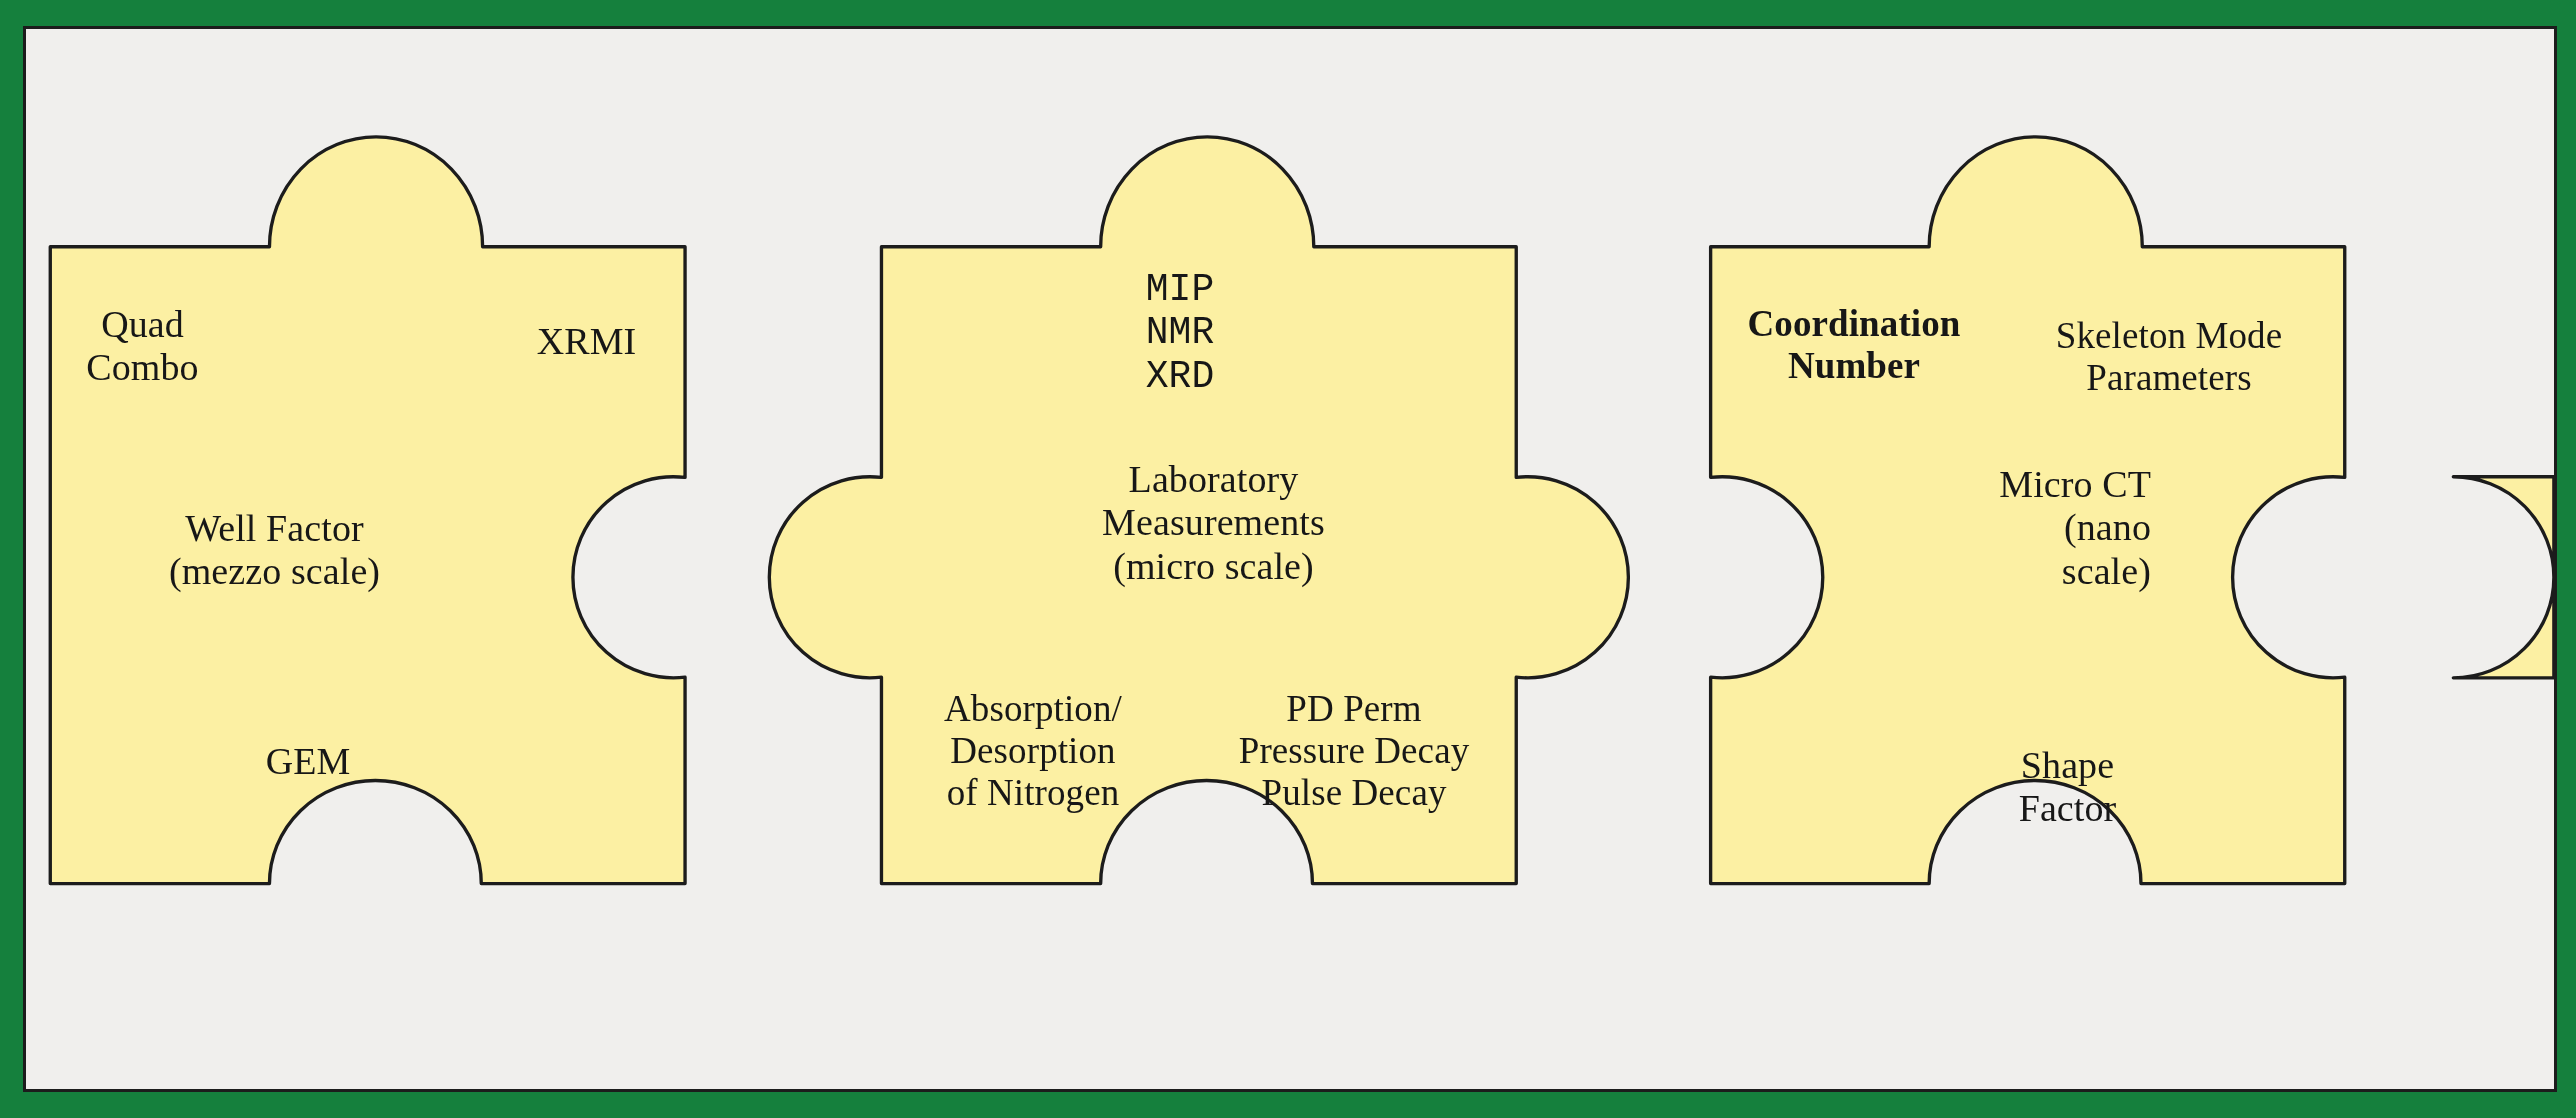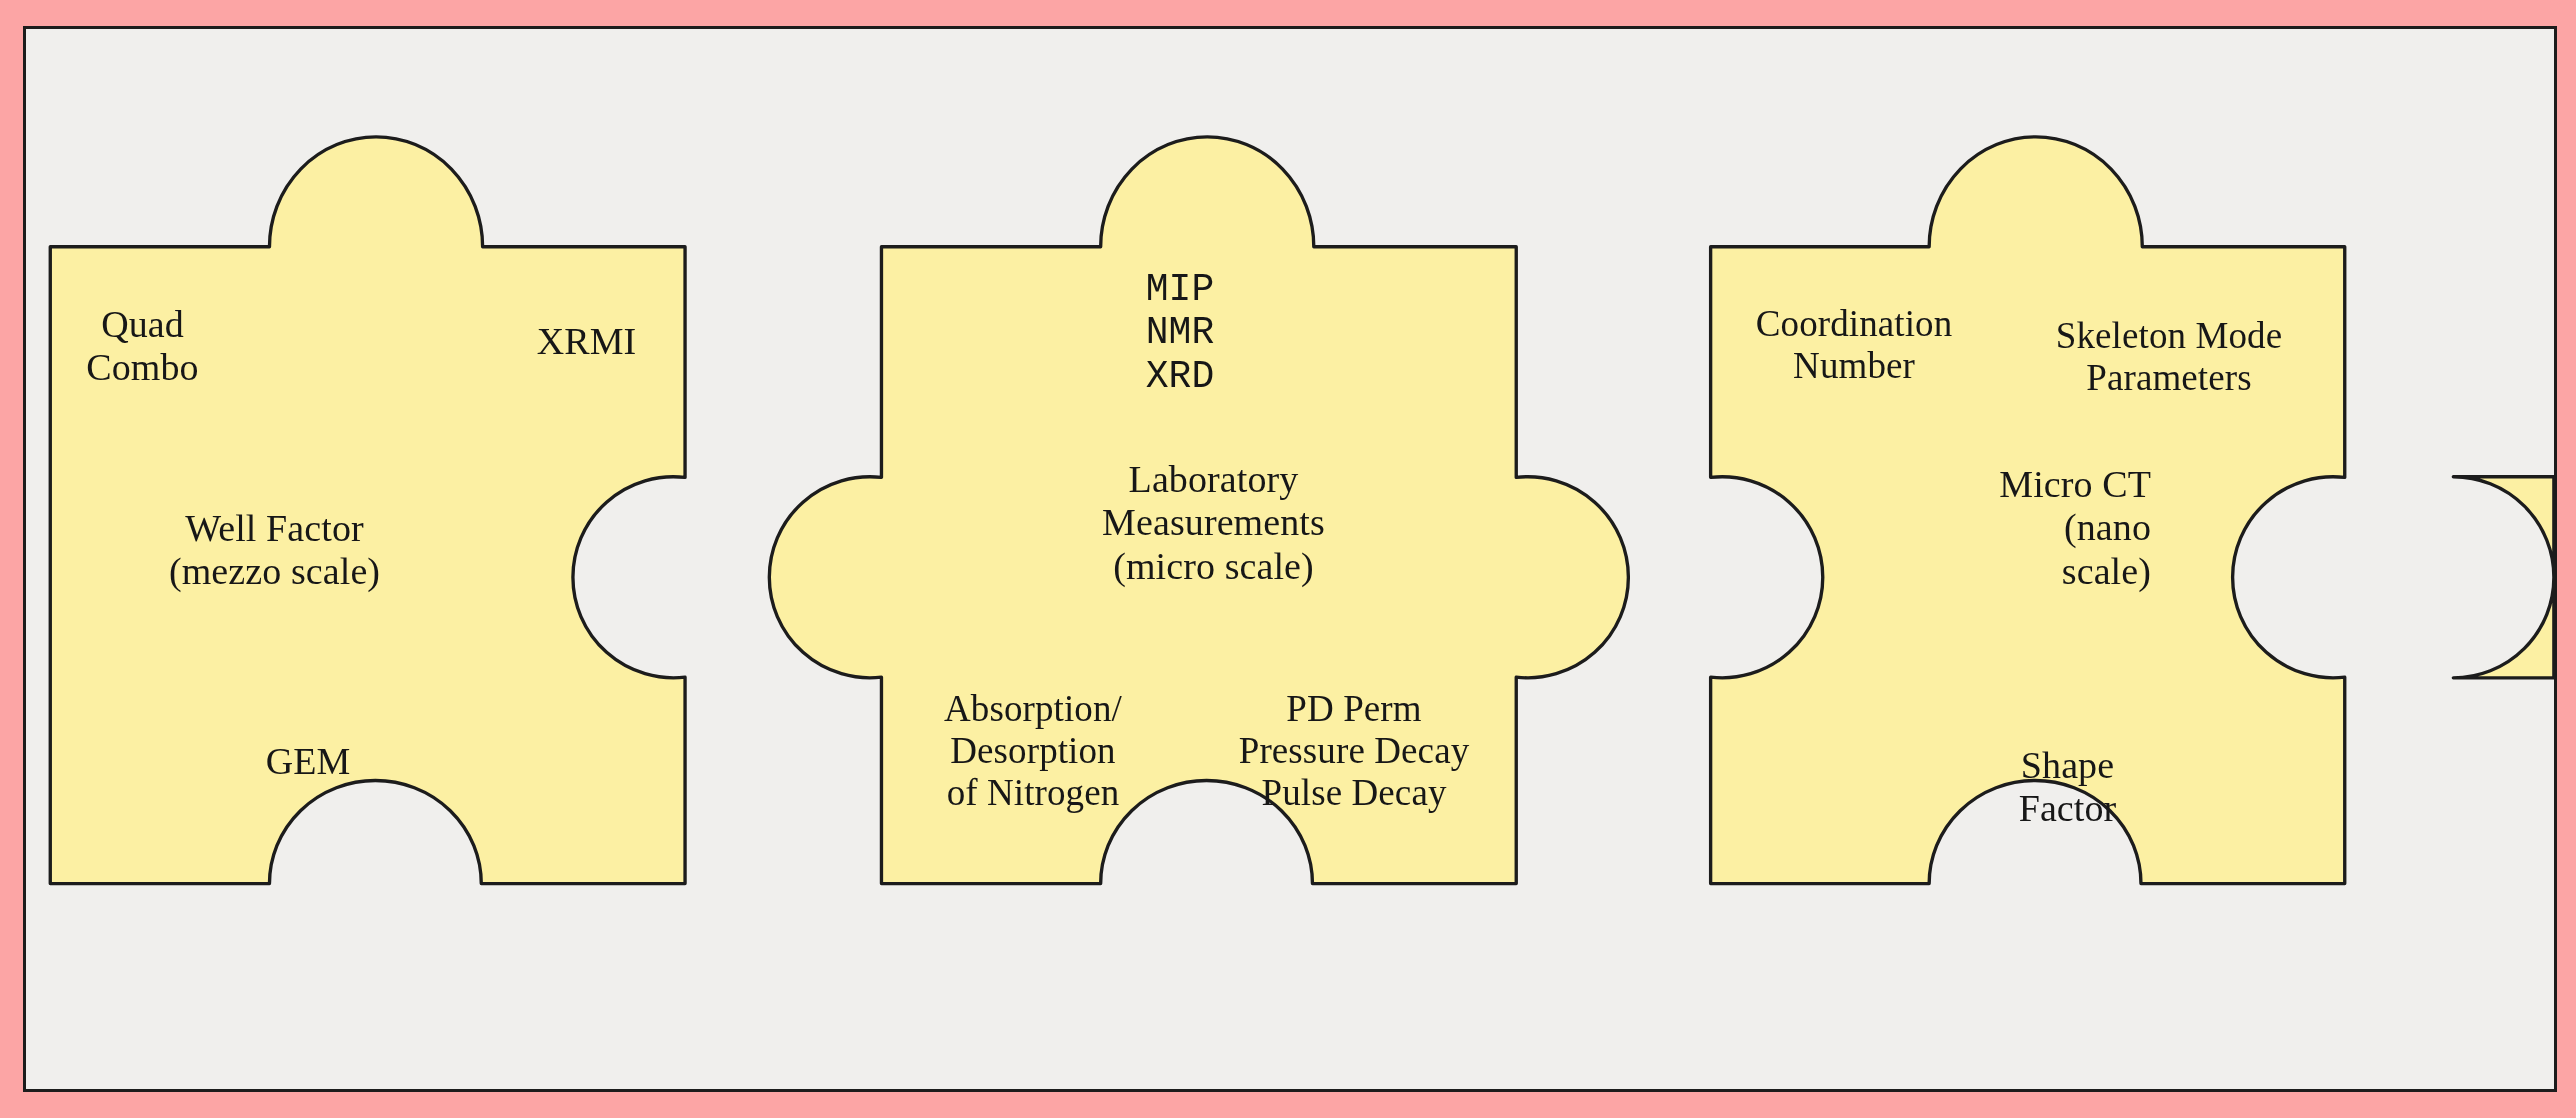--- a/index.html
+++ b/index.html
@@ -1,17 +1,17 @@
 <!DOCTYPE html>
 <html style="font-size:10.7px"><head>
 <meta charset="utf-8">
 <style>
   html,body{margin:0;padding:0;background:#ffffff;}
   body{font-family:"Liberation Serif","DejaVu Serif",serif;}
-  #stage{position:relative;width:2576px;height:1119px;background:#fca5a5;overflow:hidden;}
+  #stage{position:relative;width:2576px;height:1119px;background:#15803d;overflow:hidden;}
   #frame{position:absolute;left:23px;top:25.5px;width:2534px;height:1066px;
          background:#f0efed;border:3.4px solid #1c1c1c;box-sizing:border-box;}
   #svgwrap{position:absolute;left:0;top:0;width:2576px;height:1119px;}
   svg{display:block;}
   .pz{fill:#fcf0a3;stroke:#1c1c1c;stroke-width:5;stroke-linejoin:round;}
   .lbl{position:absolute;color:#171717;text-align:center;line-height:1.14;
        white-space:pre-line;letter-spacing:0.1px;}
   .big{font-size:38px;}
   .med{font-size:37px;}
 </style>
@@ -85,21 +85,21 @@
   <div class="lbl big" style="left:972px;top:458px;width:483px;">Laboratory
 Measurements
 (micro scale)</div>
   <div class="lbl med" style="left:892px;top:688px;width:282px;">Absorption/
 Desorption
 of Nitrogen</div>
   <div class="lbl med" style="left:1200px;top:688px;width:308px;">PD Perm
 Pressure Decay
 Pulse Decay</div>
 
-  <div class="lbl med" style="left:1713px;top:303px;width:282px;">Coordination
+  <div class="lbl med" style="left:1713px;top:303px;width:282px;font-weight:bold;">Coordination
 Number</div>
   <div class="lbl med" style="left:2015px;top:303px;width:308px;margin-top:12px;">Skeleton Mode
 Parameters</div>
   <div class="lbl big" style="left:1930px;top:463px;width:221px;text-align:right;">Micro CT
 (nano
 scale)</div>
   <div class="lbl big" style="left:1957px;top:744px;width:221px;">Shape
 Factor</div>
 </div>
 

